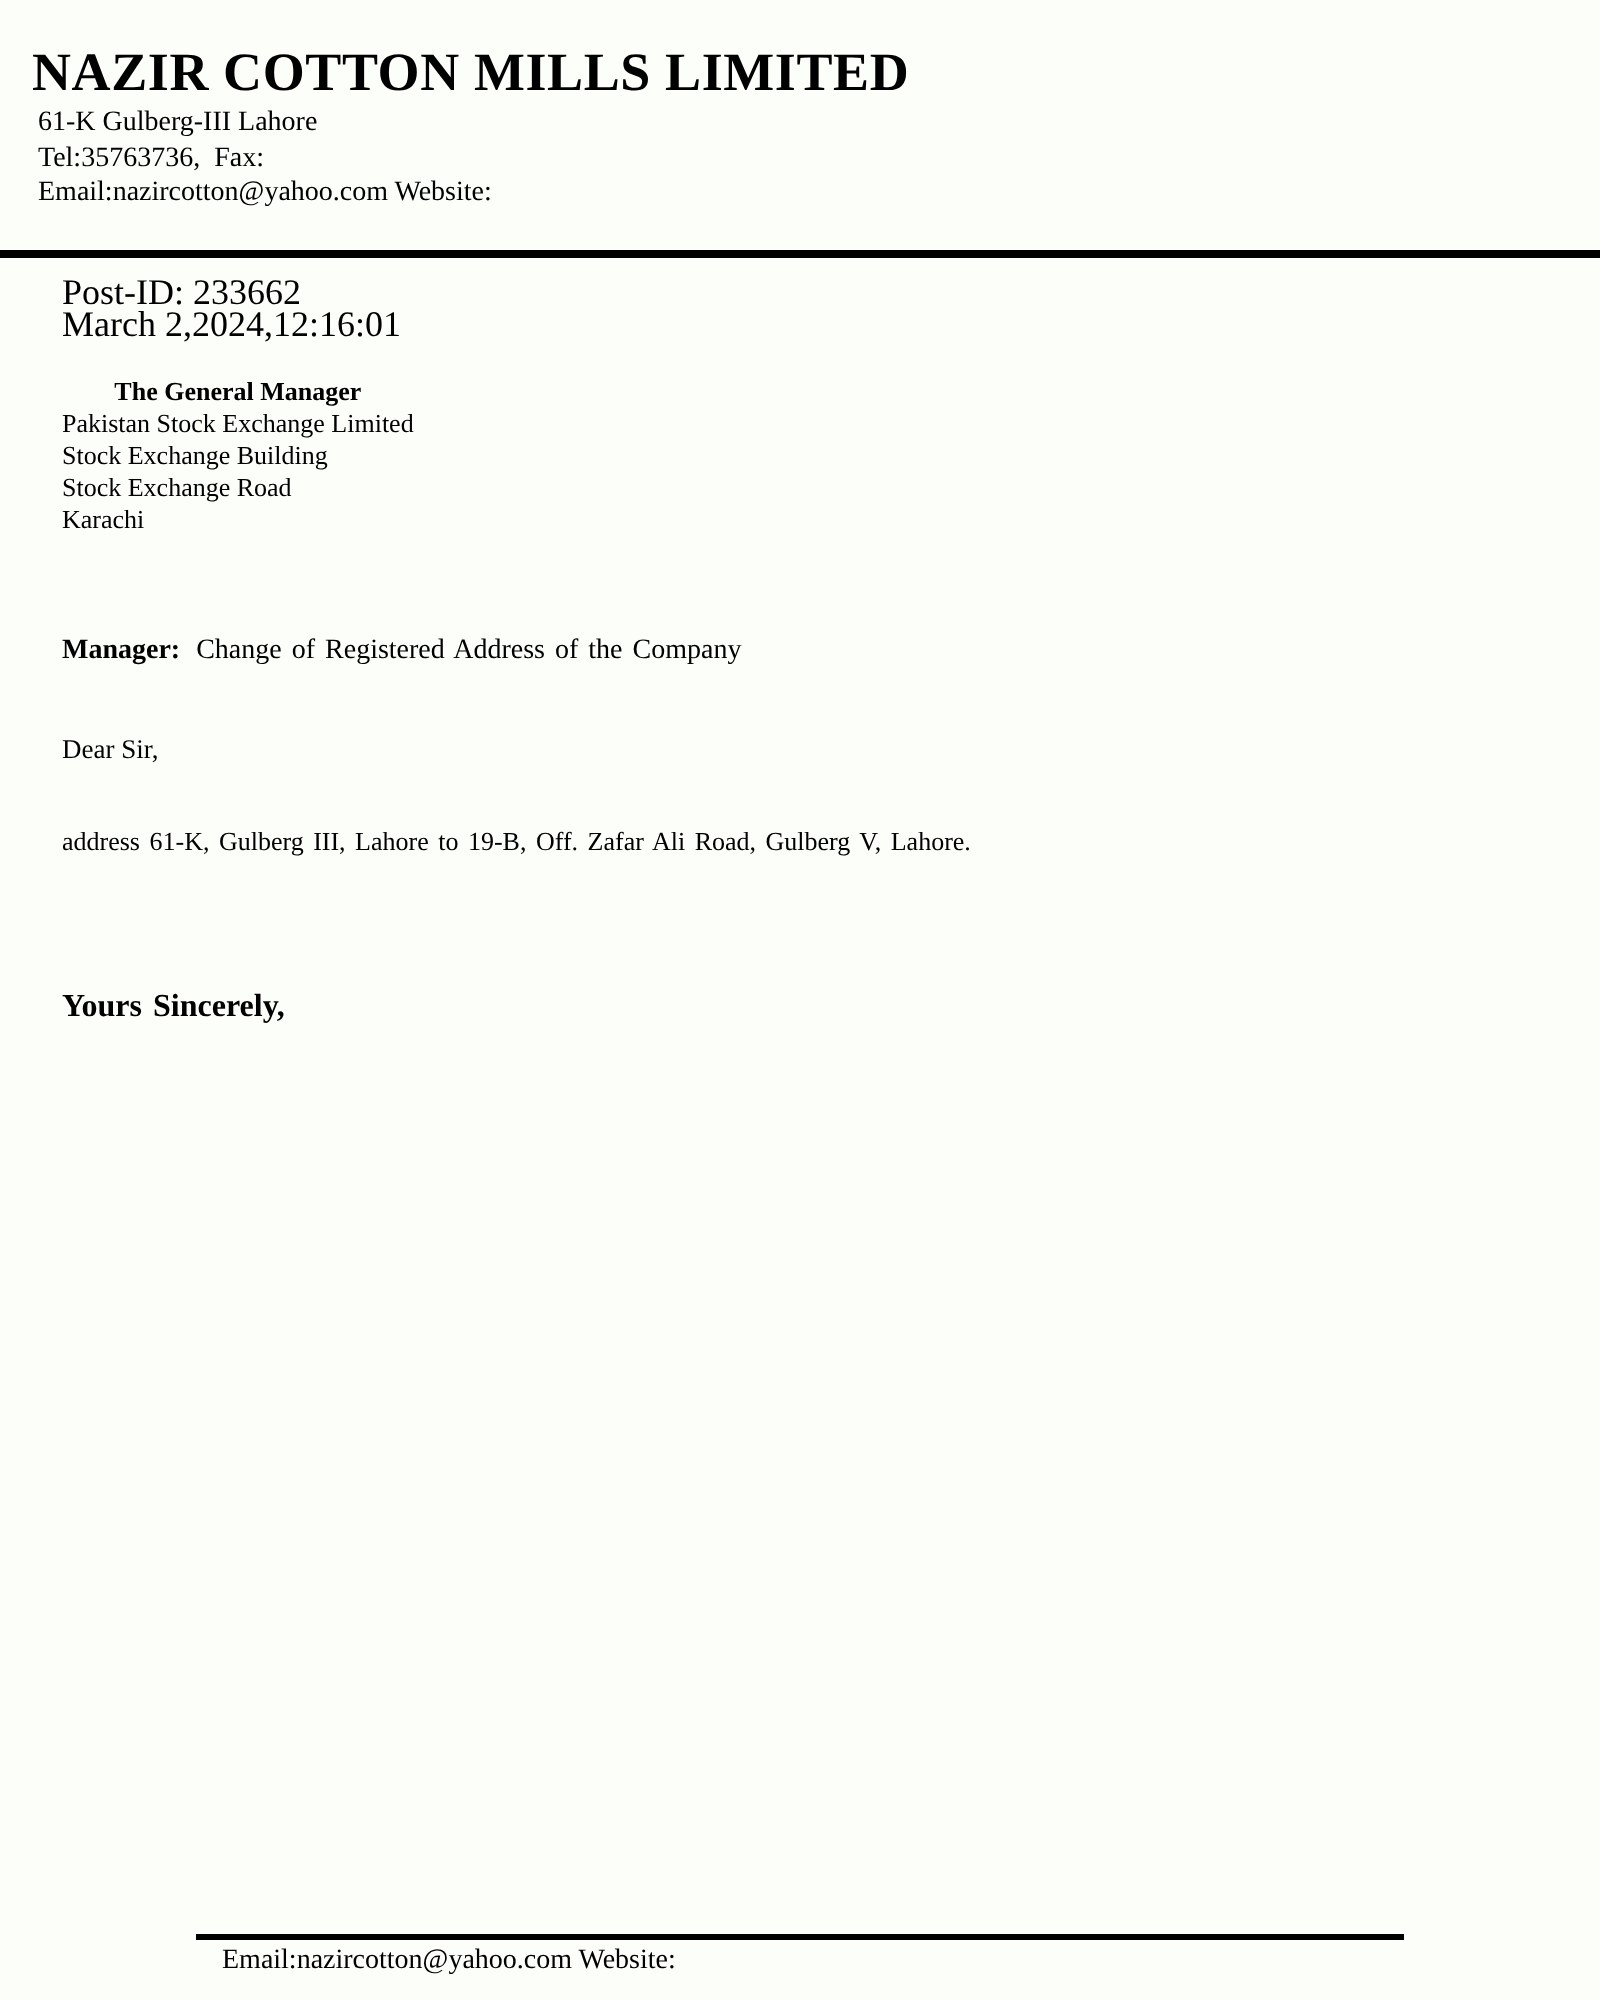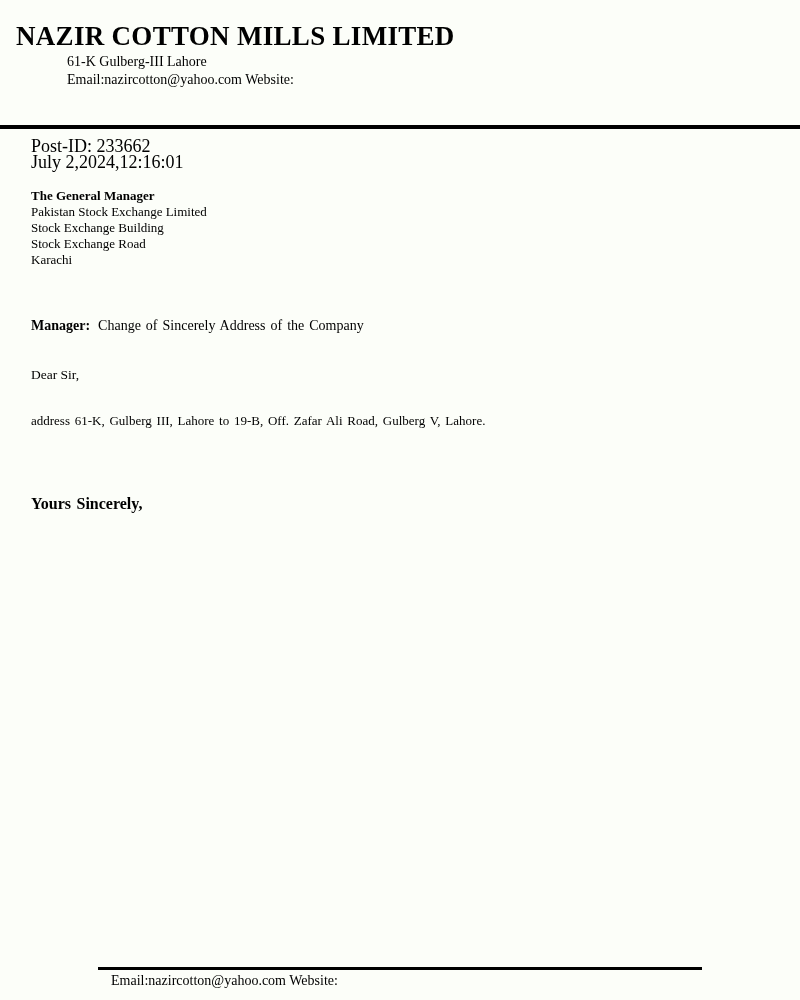--- a/index.html
+++ b/index.html
@@ -19,42 +19,41 @@
     font-size: 27px;
     font-weight: bold;
     line-height: 1.1;
     letter-spacing: 0.3px;
     white-space: nowrap;
   }
   .header-lines {
     left: 19px; top: 53px;
     font-size: 14px;
     line-height: 17.5px;
-    margin-left: 48px;
   }
   .header-lines div { white-space: pre-wrap; }
 
   .header-rule {
     left: 0; top: 125px;
     width: 800px; height: 4px;
     background: #000000;
   }
 
   .meta-block {
     left: 31px; top: 138px;
     font-size: 18px;
     line-height: 16px;
   }
 
   .recipient-block {
     left: 31px; top: 188px;
     font-size: 13px;
     line-height: 16px;
   }
-  .recipient-title { font-weight: bold; }
+  .recipient-title { font-weight: bold; text-align: center; }
 
   .subject-line {
     left: 31px; top: 318px;
     font-size: 14px;
     word-spacing: 1.5px;
     white-space: nowrap;
   }
   .subject-label { font-weight: bold; margin-right: 8px; }
 
   .salutation {
@@ -94,40 +93,41 @@
 </style>
 </head>
 <body style="background: rgb(252, 254, 249); color: rgb(0, 0, 0);">
 
 <div>
 
   <div class="abs company-name">NAZIR COTTON MILLS LIMITED</div>
 
   <div class="abs header-lines">
     <div>61-K Gulberg-III Lahore</div>
+    <div>Tel:35763736,  Fax:</div>
     <div>Email:nazircotton@yahoo.com Website:</div>
   </div>
 
   <div class="abs header-rule"></div>
 
   <div class="abs meta-block">
     <div>Post-ID: 233662</div>
-    <div>July 2,2024,12:16:01</div>
+    <div>March 2,2024,12:16:01</div>
   </div>
 
   <div class="abs recipient-block">
     <div class="recipient-title">The General Manager</div>
     <div>Pakistan Stock Exchange Limited</div>
     <div>Stock Exchange Building</div>
     <div>Stock Exchange Road</div>
     <div>Karachi</div>
   </div>
 
   <div class="abs subject-line">
-    <span class="subject-label">Manager:</span><span>Change of Sincerely Address of the Company</span>
+    <span class="subject-label">Manager:</span><span>Change of Registered Address of the Company</span>
   </div>
 
   <div class="abs salutation">Dear Sir,</div>
 
   <div class="abs body-block">
     <div>address 61-K, Gulberg III, Lahore to 19-B, Off. Zafar Ali Road, Gulberg V, Lahore.</div>
   </div>
 
   <div class="abs closing">Yours Sincerely,</div>
 

